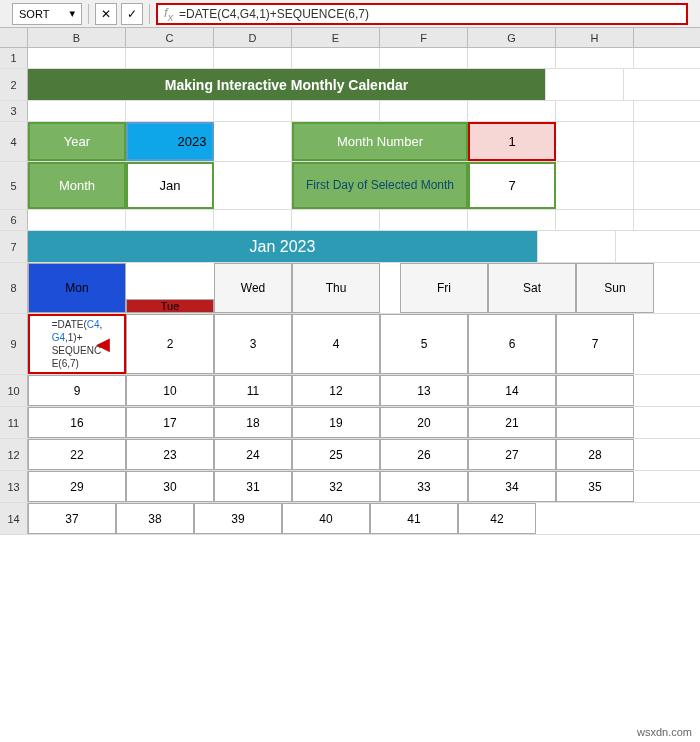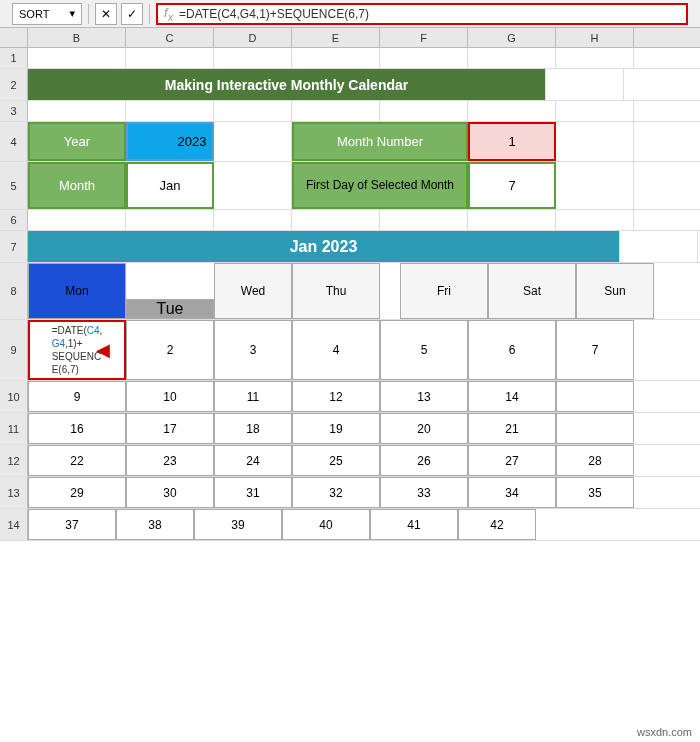--- a/index.html
+++ b/index.html
@@ -227,21 +227,21 @@
 
     <div class="cell col-b" style="background:#7ab362; color:white; border:2px solid #5a9e3a; font-size:13px;">
       <span>Month</span>
     </div>
 
     <div class="cell col-c" style="background:white; border:2px solid #5a9e3a; font-size:13px;">
       <span>Jan</span>
     </div>
     <div class="cell col-d"></div>
 
-    <div class="cell" style="width:176px; background:#7ab362; color:#000000; border:2px solid #5a9e3a; font-size:12px; text-align:right; line-height:1.3; padding:2px 4px;">
+    <div class="cell" style="width:176px; background:#7ab362; color:#0c4a6e; border:2px solid #5a9e3a; font-size:12px; text-align:right; line-height:1.3; padding:2px 4px;">
       <span style="white-space:pre-line;">First Day of Selected Month</span>
     </div>
 
     <div class="cell" style="width:88px; background:white; border:2px solid #5a9e3a; font-size:13px;">
       <span>7</span>
     </div>
     <div class="cell col-h"></div>
   </div>
 
   <div class="grid-row" style="min-height:16px;">
@@ -250,32 +250,32 @@
     <div class="cell col-c"></div>
     <div class="cell col-d"></div>
     <div class="cell col-e"></div>
     <div class="cell col-f"></div>
     <div class="cell col-g"></div>
     <div class="cell col-h"></div>
   </div>
 
   <div class="grid-row" style="min-height:32px;">
     <div class="row-num">7</div>
-    <div class="cell" style="width:592px; background:#2e9bb5; color:white; font-size:16px; font-weight:bold; justify-content:center;">
+    <div class="cell" style="width:510px; background:#2e9bb5; color:white; font-size:16px; font-weight:normal; justify-content:center;">
       <span>Jan 2023</span>
     </div>
     <div class="cell col-h"></div>
   </div>
 
   <div class="grid-row" style="min-height:26px;">
     <div class="row-num">8</div>
     <div class="cell col-b" style="border:1px solid #aaa; font-size:12px; background:#1d4ed8;">
       <span>Mon</span>
     </div>
-    <div class="cell col-c" style="border:1px solid #aaa; font-size:16px; background:#a3a3a3;margin-top:36px;">
+    <div class="cell col-c" style="border:1px solid #aaa; font-size:11px; background:#b91c1c;margin-top:36px;">
       <span>Tue</span>
     </div>
     <div class="cell col-d" style="border:1px solid #aaa; font-size:12px; background:#f5f5f5;">
       <span>Wed</span>
     </div>
     <div class="cell col-e" style="border:1px solid #aaa; font-size:12px; background:#f5f5f5;">
       <span>Thu</span>
     </div>
     <div class="cell col-f" style="border:1px solid #aaa; font-size:12px; background:#f5f5f5;margin-left:20px;">
       <span>Fri</span>

